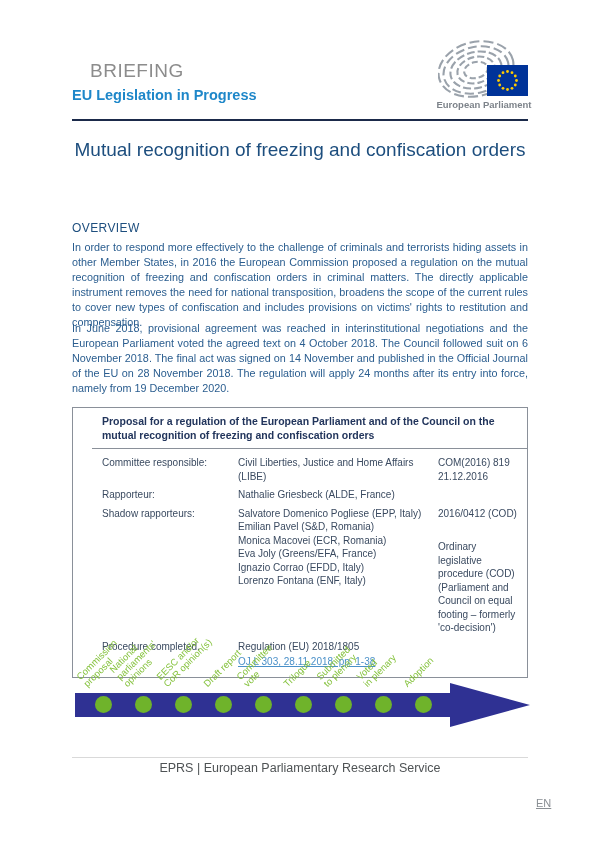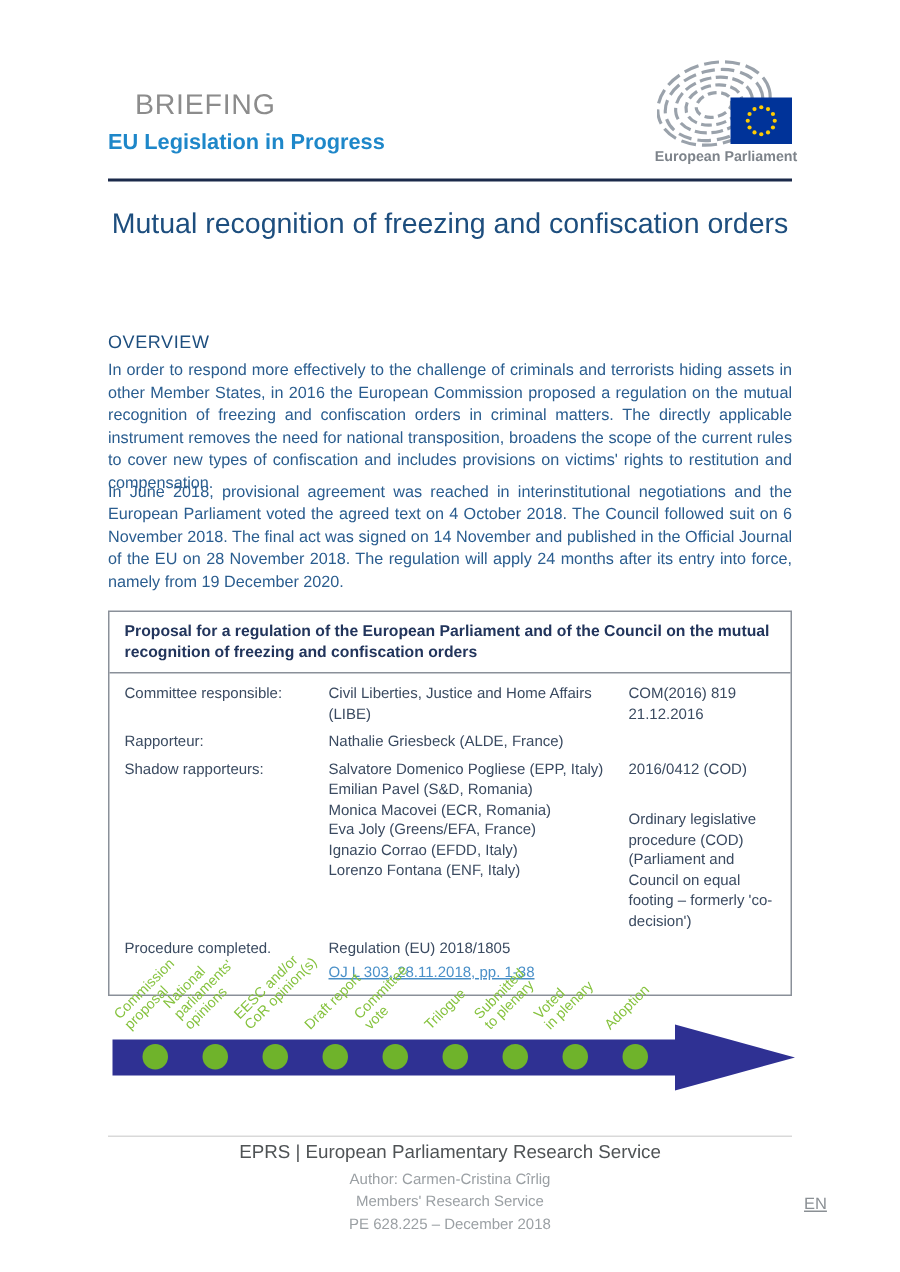--- a/index.html
+++ b/index.html
@@ -20,21 +20,21 @@
   .title{position:absolute;left:72px;top:134px;width:456px;text-align:center;
          font-size:19px;line-height:32px;color:var(--title-blue,#1d4e7e);}
   .ov-head{position:absolute;left:72px;top:221px;font-size:12px;letter-spacing:.4px;color:var(--title-blue,#1d4e7e);}
   .para{position:absolute;left:72px;width:456px;font-size:10.8px;line-height:14.9px;
         text-align:justify;color:var(--text-blue,#2a5d8f);}
   .para1{top:240px;}
   .para2{top:321px;}
 
   
   .ptable{position:absolute;left:72px;top:407px;width:456px;border:1.5px solid #8a9099;
-          box-sizing:border-box;color:#3a4a60;font-size:10px;line-height:13.5px;}
+          box-sizing:border-box;color:#3a4a60;font-size:10px;line-height:13.5px;padding-left:19px;}
   .ptable-header{font-weight:bold;color:#22355c;font-size:10.5px;line-height:14px;
                  padding:6px 10px 6px;border-bottom:1.3px solid #8a9099;}
   .ptable-body{display:grid;grid-template-columns:136px 200px 1fr;padding:2px 8px 8px 10px;}
   .pt-cell{padding-top:5px;}
   .pt-label{}
   .prewrap{white-space:pre-line;}
   .proc-desc{margin-top:20px;}
   .oj-link{display:inline-block;margin-top:2px;color:var(--link-blue,#4a90c8);text-decoration:underline;cursor:pointer;}
 
   
@@ -158,20 +158,15 @@
 to plenary</div>
       <div class="tl-dot" style="left: 374.5px;"></div>
       <div class="tl-label" style="left: 369px;">Voted
 in plenary</div>
       <div class="tl-dot" style="left: 414.5px;"></div>
       <div class="tl-label" style="left: 409px;">Adoption</div>
     </div>
 
   <div class="foot-sep"></div>
   <div class="foot-service">EPRS | European Parliamentary Research Service</div>
-  <div class="foot-meta">
-    <div>Author: Carmen-Cristina Cîrlig</div>
-    <div>Members' Research Service</div>
-    <div>PE 628.225  –  December 2018</div>
-  </div>
   <div class="lang-badge">EN</div>
 
 </div>
 
 </body></html>

